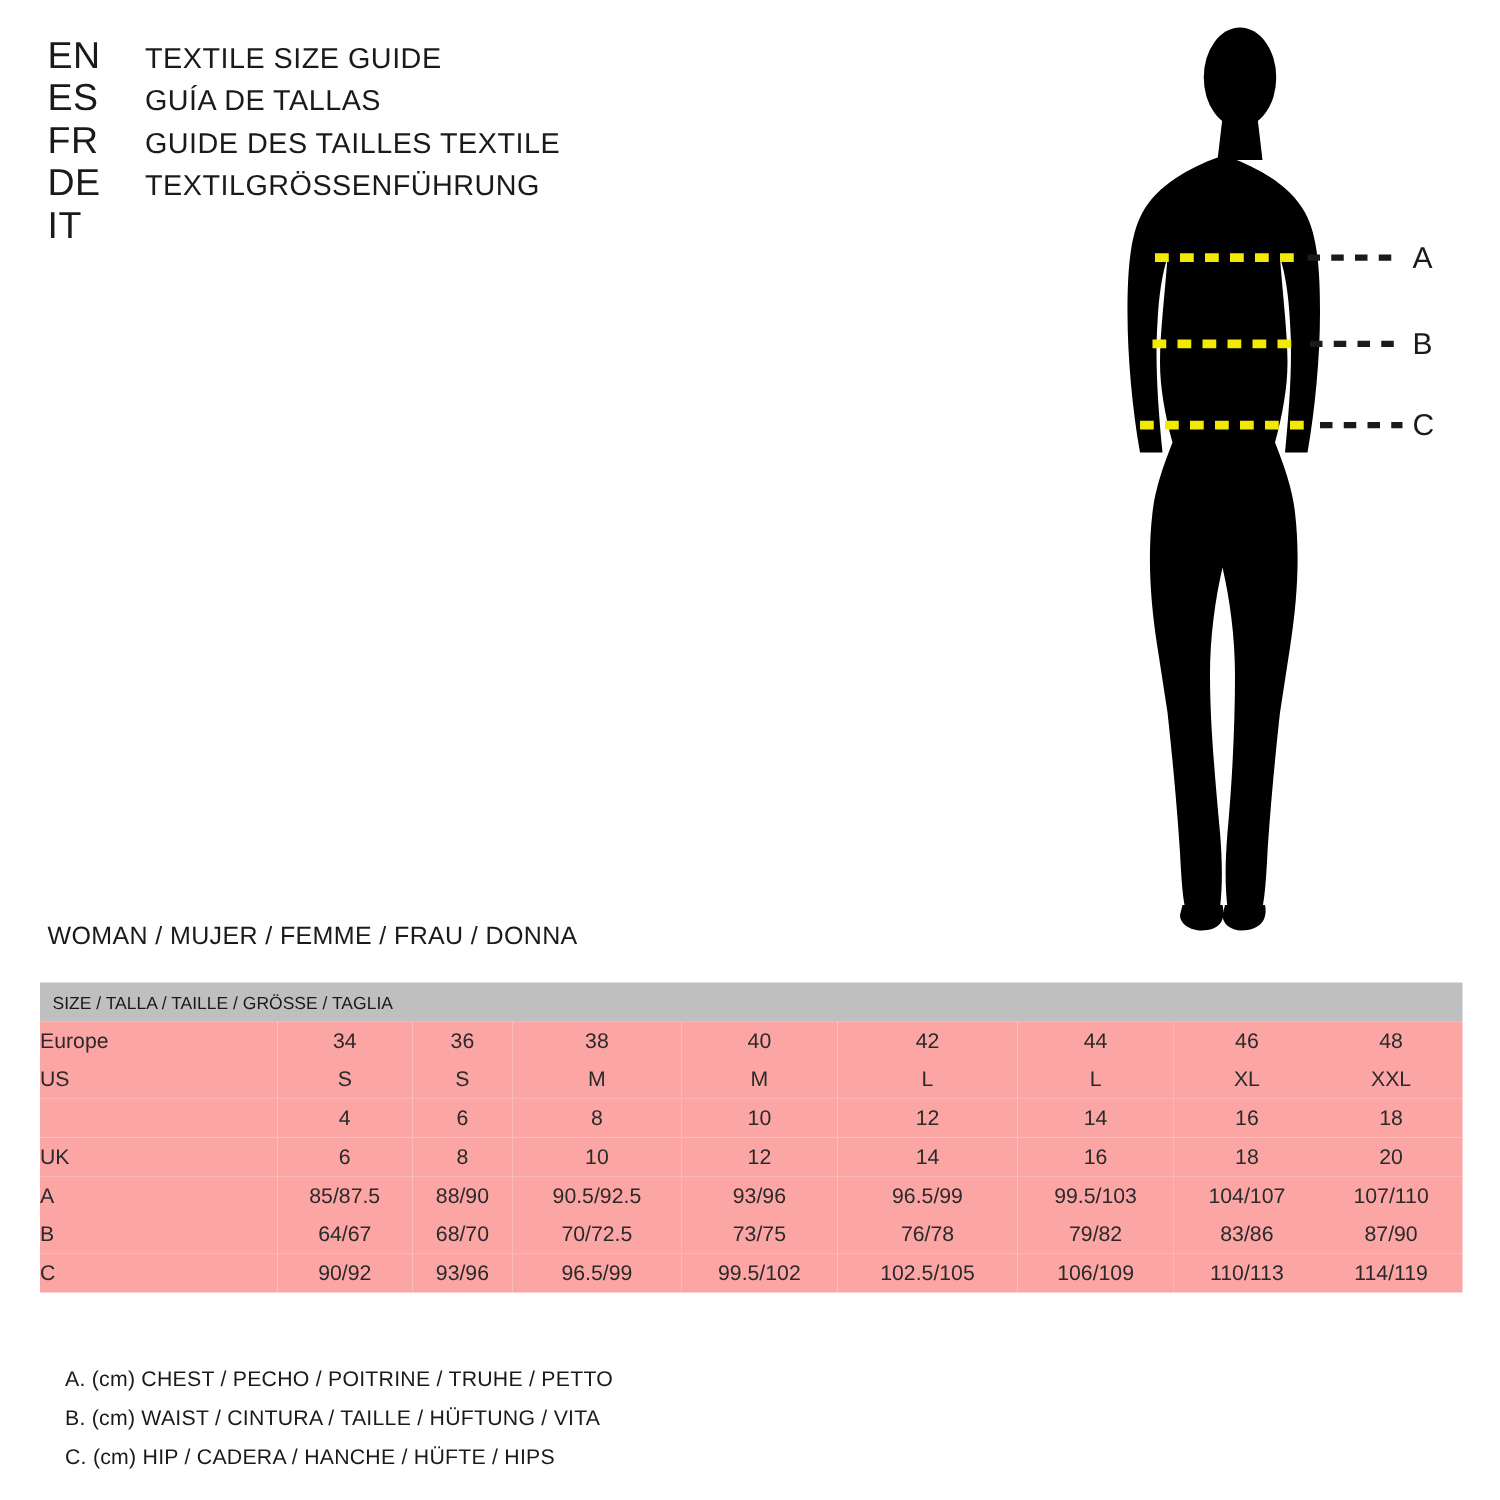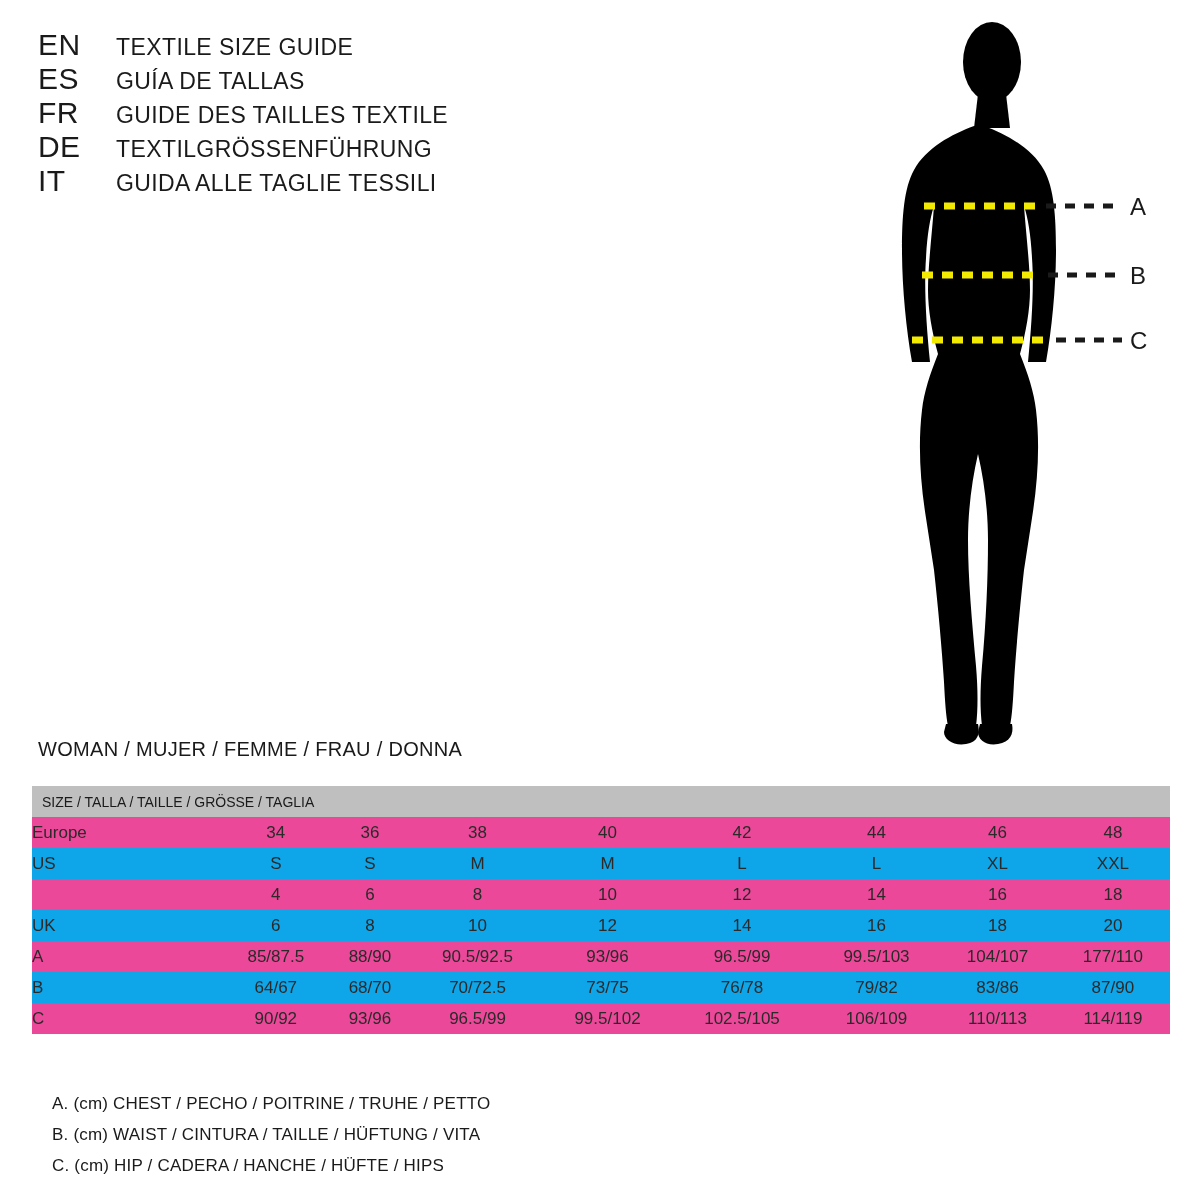--- a/index.html
+++ b/index.html
@@ -90,22 +90,22 @@
   }
   .hdr-row td {
     background: #bfbfbf;
     font-size: 14px;
     color: #1a1a1a;
   }
   .hdr-row td.first {
     padding-left: 10px;
     text-align: left;
   }
-  .row-light td { background: #ec4899; }
-  .row-dark  td { background: #0ea5e9; margin-left: 48px; }
+  .row-light td { background: #fca5a5; }
+  .row-dark  td { background: #fca5a5; margin-left: 48px; }
   .cell-label {
     padding-left: 10px;
     text-align: left;
     width: 190px;
   }
   .cell-val {
     text-align: center;
   }
 
   
@@ -137,21 +137,20 @@
   <div class="title-row">
     <span class="title-lang">FR</span>
     <span class="title-text">GUIDE DES TAILLES TEXTILE</span>
   </div>
   <div class="title-row">
     <span class="title-lang">DE</span>
     <span class="title-text">TEXTILGRÖSSENFÜHRUNG</span>
   </div>
   <div class="title-row">
     <span class="title-lang">IT</span>
-    <span class="title-text">GUIDA ALLE TAGLIE TESSILI</span>
   </div>
 </div>
 
 <div class="figure-area">
   <svg class="figure-svg" width="330" height="740" viewBox="0 0 330 740">
 
     <ellipse cx="132" cy="52" rx="29" ry="40" fill="#000000"></ellipse>
 
     <path d="M118 84 L146 84 L150 118 L114 118 Z" fill="#000000"></path>
 
@@ -267,21 +266,21 @@
 
       <tr class="row-light">
         <td class="cell-label">A</td>
         <td class="cell-val">85/87.5</td>
         <td class="cell-val">88/90</td>
         <td class="cell-val">90.5/92.5</td>
         <td class="cell-val">93/96</td>
         <td class="cell-val">96.5/99</td>
         <td class="cell-val">99.5/103</td>
         <td class="cell-val">104/107</td>
-        <td class="cell-val">177/110</td>
+        <td class="cell-val">107/110</td>
       </tr>
 
       <tr class="row-dark">
         <td class="cell-label">B</td>
         <td class="cell-val">64/67</td>
         <td class="cell-val">68/70</td>
         <td class="cell-val">70/72.5</td>
         <td class="cell-val">73/75</td>
         <td class="cell-val">76/78</td>
         <td class="cell-val">79/82</td>

